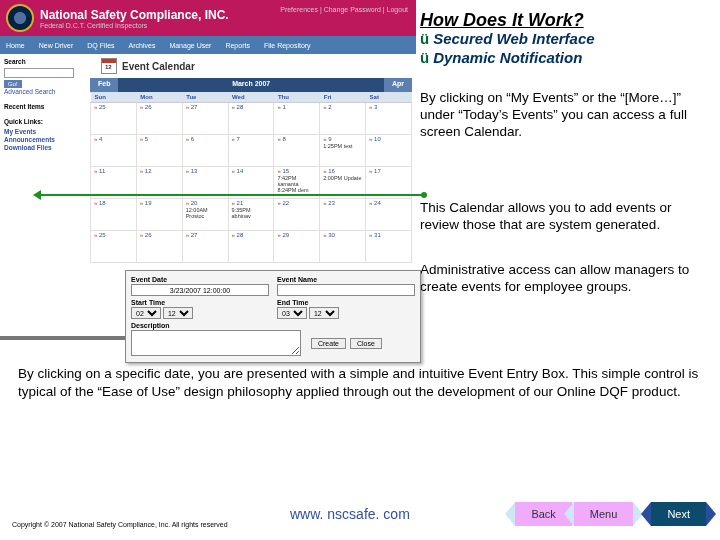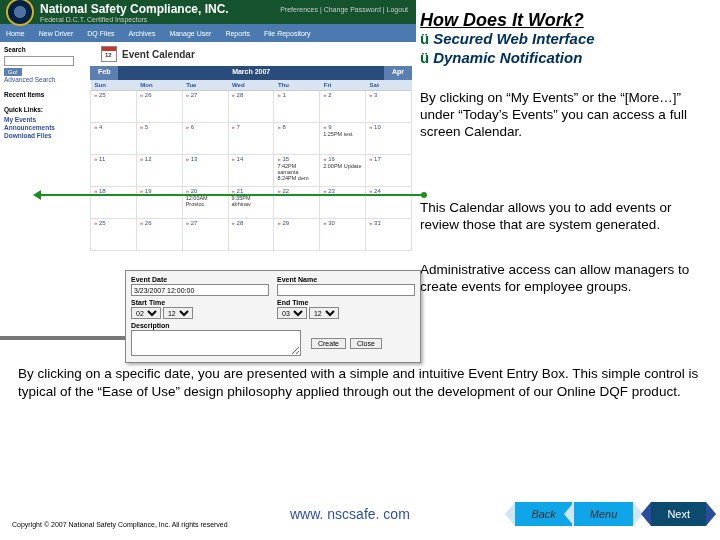--- a/index.html
+++ b/index.html
@@ -7,21 +7,21 @@
 .title { position: absolute; top: 10px; left: 420px; font-style: italic; font-weight: bold; font-size: 18px; text-decoration: underline; }
 .bullet-list { position: absolute; top: 30px; left: 420px; }
 .bullet-list div { font-size: 15px; font-weight: bold; margin-bottom: 2px; }
 .bullet-list .check { color: #006633; margin-right: 4px; }
 .bullet-list .txt { color: #003060; font-style: italic; }
 .para-right { position: absolute; left: 420px; width: 270px; font-size: 13.5px; line-height: 1.25; }
 #p1 { top: 90px; }
 #p2 { top: 200px; }
 #p3 { top: 262px; }
 .screenshot { position: absolute; top: 0; left: 0; width: 416px; height: 340px; background: #fff; border-bottom: 4px solid #777; }
-.hdr { background: #14532d; height: 24px; display: flex; align-items: center; padding: 0 6px; position: relative; }
+.hdr { background: #be185d; height: 36px; display: flex; align-items: center; padding: 0 6px; position: relative; }
 .seal { width: 28px; height: 28px; border-radius: 50%; background: radial-gradient(circle, #5070a0 35%, #002244 36%); border: 2px solid #d4b020; margin-right: 6px; }
 .hdr-txt { color: #fff; }
 .hdr-txt .t1 { font-size: 12px; font-weight: bold; }
 .hdr-txt .t2 { font-size: 7px; color: #ccc; }
 .hdr-links { position: absolute; right: 8px; top: 6px; font-size: 7px; color: #ccc; }
 .navbar { background: #4a7ab0; height: 18px; display: flex; align-items: center; padding: 0 6px; gap: 14px; font-size: 7px; color: #fff; }
 .body-area { display: flex; padding: 4px; gap: 8px; }
 .sidebar { width: 78px; font-size: 6.5px; }
 .sidebar .sec { margin-bottom: 8px; }
 .sidebar .sec-title { font-weight: bold; margin-bottom: 3px; color: #000; }
@@ -39,34 +39,34 @@
 .month-nav .cm { flex: 1; background: #2a4c7a; text-align: center; padding: 2px 0; }
 .cal-table { width: 100%; border-collapse: collapse; font-size: 6px; }
 .cal-table th { background: #d8e4f0; color: #3050a0; font-weight: bold; padding: 2px 4px; text-align: left; border-bottom: 1px solid #ccc; }
 .cal-table td { border: 1px solid #e0e0e0; height: 32px; vertical-align: top; padding: 1px 3px; color: #3050a0; position: relative; width: 14.28%; }
 .cal-table td .evt { font-size: 5.5px; color: #333; line-height: 1.1; margin-top: 1px; }
 .cal-table td .chev { color: #c0392b; font-size: 6px; }
 .event-box { position: absolute; top: 270px; left: 125px; width: 296px; background: #f4f4f4; border: 1px solid #888; padding: 5px; font-size: 7px; box-shadow: 2px 2px 3px rgba(0,0,0,0.3); }
 .event-box .row { display: flex; gap: 8px; margin-bottom: 3px; }
 .event-box .col { flex: 1; }
 .event-box label { font-weight: bold; display: block; margin-bottom: 1px; }
-.event-box input[type=text] { width: 100%; height: 12px; border: 1px solid #888; font-size: 7px; padding: 0 2px; }
+.event-box input[type=text] { width: 100%; height: 12px; border: 1px solid #888; font-size: 7px; padding: 0 2px; text-align: center; }
 .event-box select { height: 12px; font-size: 7px; border: 1px solid #888; }
 .event-box textarea { width: 170px; height: 26px; border: 1px solid #888; font-size: 7px; }
 .event-box .btns { display: inline-flex; gap: 4px; margin-left: 8px; vertical-align: top; margin-top: 8px; }
 .event-box .btns button { font-size: 7px; padding: 1px 6px; border: 1px solid #888; background: #eee; }
 .arrow { position: absolute; top: 194px; left: 36px; width: 388px; height: 2px; background: #1a9020; z-index: 5; }
 .arrow::before { content: ''; position: absolute; left: -8px; top: -4px; border: 5px solid transparent; border-right: 8px solid #1a9020; }
 .arrow::after { content: ''; position: absolute; right: -3px; top: -2.5px; width: 6px; height: 6px; background: #1a9020; border-radius: 50%; }
 .bottom-para { position: absolute; top: 365px; left: 18px; right: 20px; font-size: 13.5px; line-height: 1.3; }
 .copyright { position: absolute; bottom: 12px; left: 12px; font-size: 7px; }
 .website { position: absolute; bottom: 18px; left: 290px; font-size: 14px; color: #3050a0; font-weight: normal; }
 .nav-btns { position: absolute; bottom: 14px; right: 14px; display: flex; gap: 2px; }
 .nav-btn { position: relative; height: 24px; line-height: 24px; font-size: 11px; padding: 0 16px; color: #333; }
-.nav-btn.prev { background: #0ea5e9; font-style: italic; }
+.nav-btn.prev { background: #f0abfc; }
 .nav-btn.prev::before { content: ''; position: absolute; left: -10px; top: 0; border: 12px solid transparent; border-right: 10px solid #cfe6f5; border-left: none; }
 .nav-btn.prev::after { content: ''; position: absolute; right: -10px; top: 0; border: 12px solid transparent; border-left: 10px solid #cfe6f5; border-right: none; }
 .nav-btn.next { background: #0c4a6e; color: #fff; margin-left: 16px; }
 .nav-btn.next::before { content: ''; position: absolute; left: -10px; top: 0; border: 12px solid transparent; border-right: 10px solid #2a4c9a; border-left: none; }
 .nav-btn.next::after { content: ''; position: absolute; right: -10px; top: 0; border: 12px solid transparent; border-left: 10px solid #2a4c9a; border-right: none; }
 </style>
 </head>
 <body>
 
 <div class="title">How Does It Work?</div>

